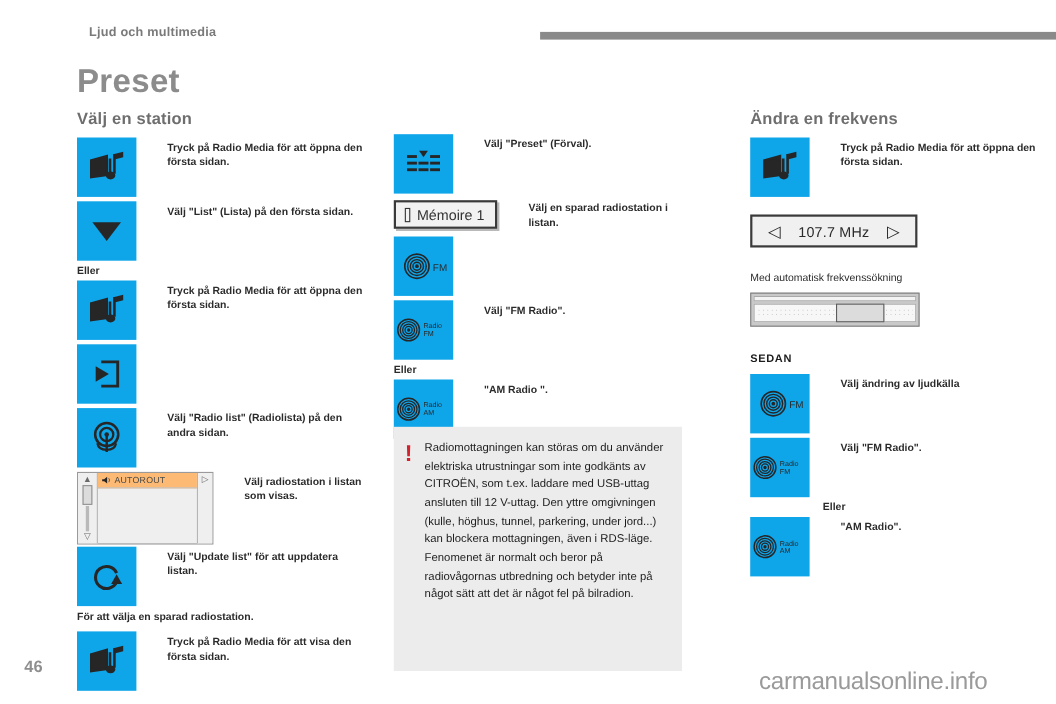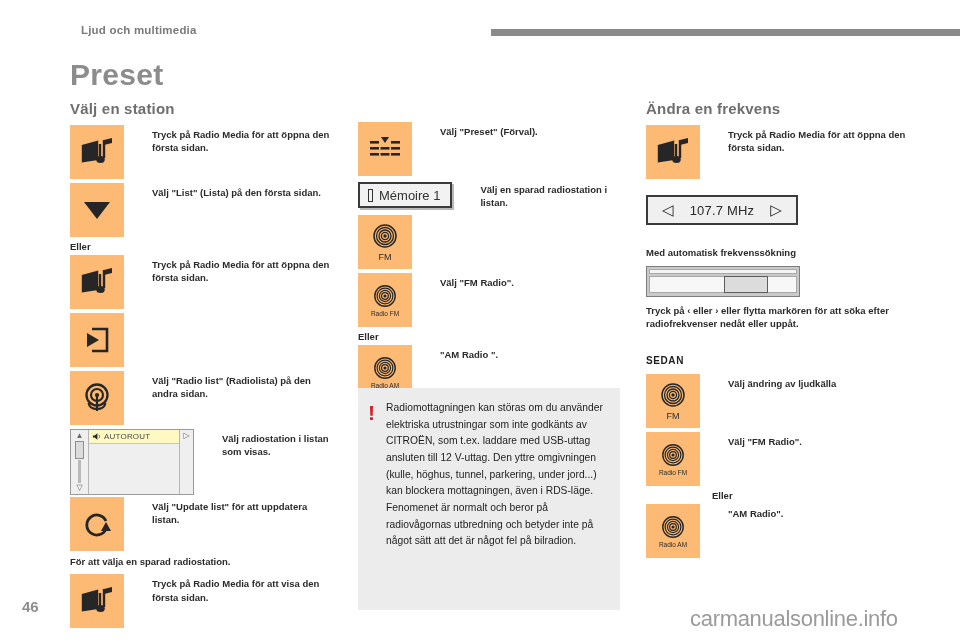--- a/index.html
+++ b/index.html
@@ -29,30 +29,30 @@
   .page-title {
     position:absolute; left:70px; top:58px;
     font-size:30px; font-weight:bold; color:#8c8c8c;
     letter-spacing:.3px;
   }
 
   
   .col { position:absolute; top:100px; }
   .col-left   { left:70px;  width:266px; }
   .col-mid    { left:358px; width:262px; }
-  .col-right  { left:646px; width:270px; }
+  .col-right  { left:682px; width:270px; }
 
   .section-head {
     font-size:15px; font-weight:bold; color:#6e6e6e;
     letter-spacing:.2px; margin:0 0 8px 0;
   }
   .icon-box {
     width:54px; height:54px; flex:0 0 54px;
-    background:#fdba74;
-    display:flex; flex-direction:column;
+    background:#0ea5e9;
+    display:flex; flex-direction:row;
     align-items:center; justify-content:center;
     margin-bottom:2px;
   }
   .icon-caption {
     font-size:6.5px; color:#2a2a2a; margin-top:1px;
     font-family:"Liberation Sans", sans-serif;
   }
   .icon-caption.big { font-size:9px; margin-top:2px; }
 
   .step { display:flex; align-items:flex-start; margin-bottom:2px; }
@@ -63,21 +63,21 @@
 
   .lead-text {
     font-size:9.5px; font-weight:bold; color:#2b2b2b;
     line-height:1.42; margin:2px 0 6px 0;
   }
   .or-text {
     font-size:9.5px; font-weight:bold; color:#2b2b2b;
     margin:1px 0 3px 0;
   }
   .sub-head {
-    font-size:9.5px; font-weight:bold; color:#2b2b2b;
+    font-size:9.5px; font-weight:normal; color:#2b2b2b;
     margin:22px 0 6px 0;
   }
   .caps-head {
     font-size:10px; font-weight:bold; color:#1c1c1c;
     letter-spacing:.6px; margin:0 0 8px 0;
   }
 
   
   svg { display:block; }
   .ink { fill:#262626; }
@@ -97,21 +97,21 @@
   .lw-arrow { font-size:8px; color:#6a6a6a; line-height:1; }
   .lw-thumb {
     width:9px; height:18px; background:#dcdcdc;
     border:1px solid #8f8f8f; margin:1px 0 0 0;
   }
   .lw-track { flex:1; width:3px; background:#b9b9b9; margin:1px 0; }
   .lw-body { flex:1; position:relative; }
   .lw-first-row {
     display:flex; align-items:center; gap:3px;
     height:14px; padding:0 3px;
-    background:#fef9c3; border-bottom:1px solid #c4c4c4;
+    background:#fdba74; border-bottom:1px solid #c4c4c4;
   }
   .lw-label { font-size:8px; color:#4a4a4a; letter-spacing:.2px; }
   .lw-right {
     width:14px; border-left:1px solid #b5b5b5; background:#efefef;
     display:flex; align-items:flex-start; justify-content:center; padding-top:2px;
   }
 
   
   .memoire {
     display:inline-flex; align-items:center; gap:6px;
@@ -414,21 +414,20 @@
   <div style="margin:8px 0 7px 0;">
     <div class="tuner">
       <div class="tuner-top"></div>
       <div class="tuner-bar">
         <div class="tick-field"></div>
         <div class="tuner-thumb"></div>
       </div>
     </div>
   </div>
 
-  <div class="step-text" style="padding-left:0;padding-top:0;margin-bottom:22px;">Tryck på ‹  eller ›  eller flytta markören för att söka efter radiofrekvenser nedåt eller uppåt.</div>
 
   <div class="caps-head" style="margin-top:24px;">SEDAN</div>
 
   <div class="step">
     <div class="icon-box">
       <svg width="30" height="28" viewBox="0 0 30 28">
         <circle class="ink-s" cx="15" cy="14" r="11" stroke-width="1.5"></circle>
         <circle class="ink-s" cx="15" cy="14" r="8.5" stroke-width="1.3"></circle>
         <circle class="ink-s" cx="15" cy="14" r="6" stroke-width="1.3"></circle>
         <circle class="ink-s" cx="15" cy="14" r="3.6" stroke-width="1.3"></circle>

